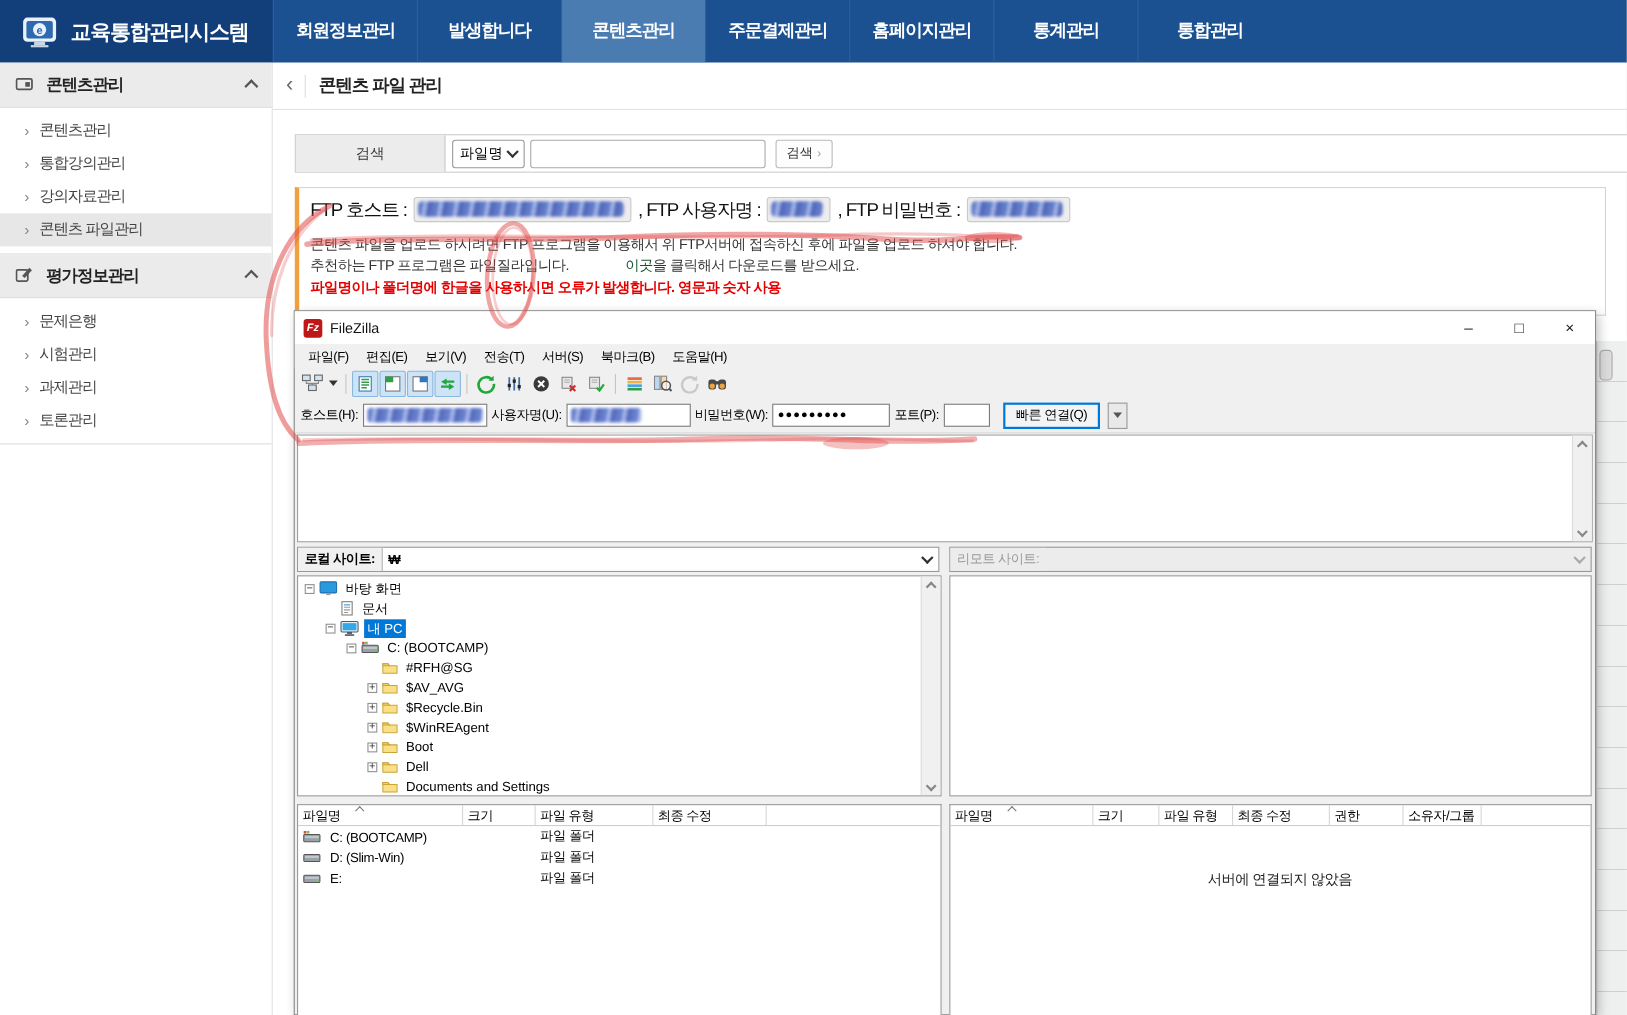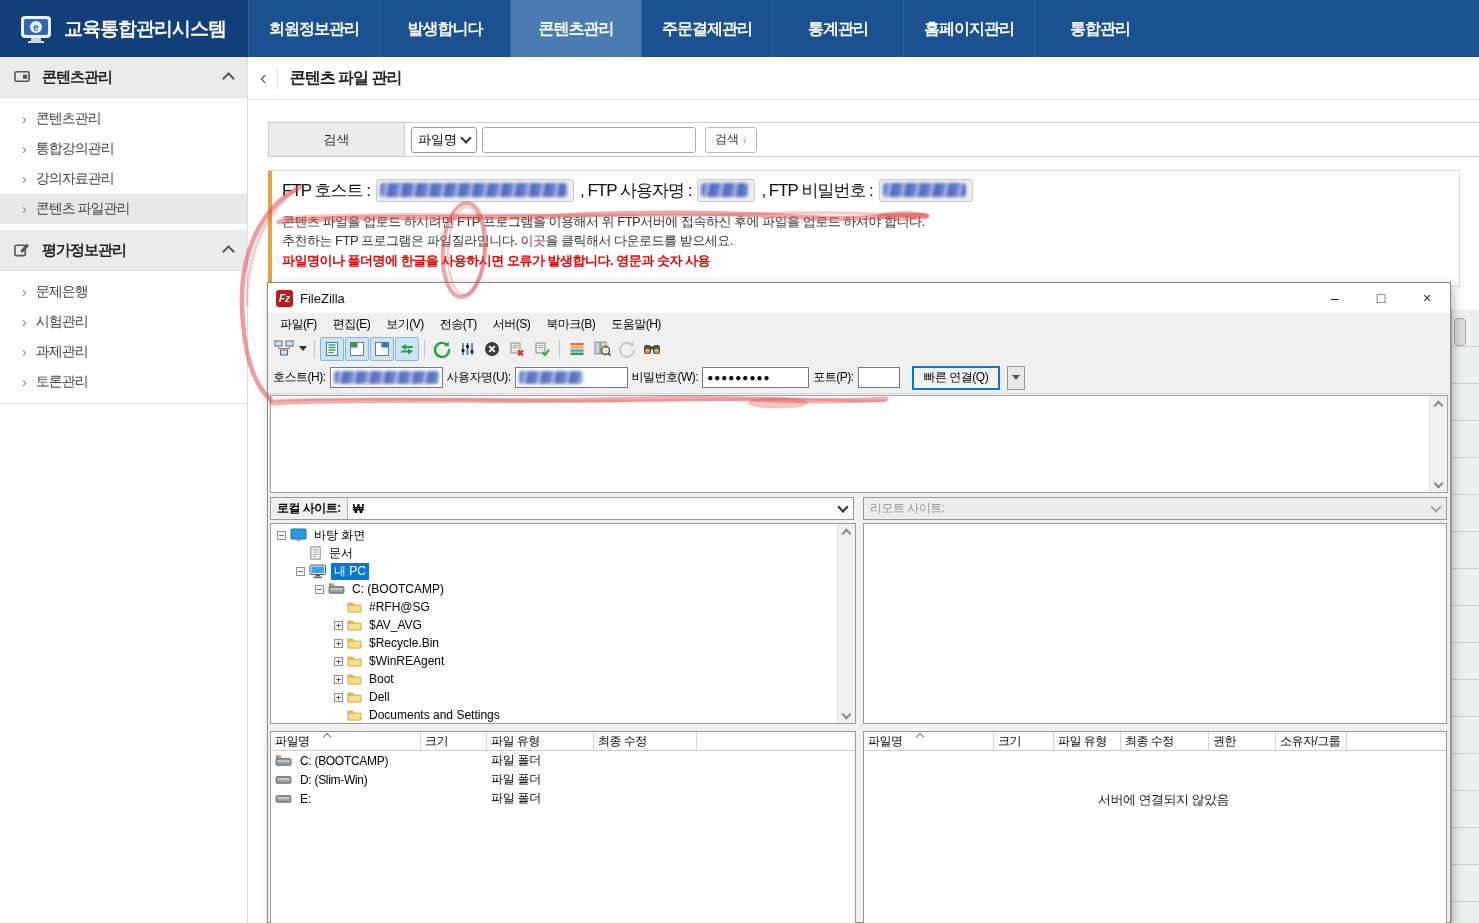--- a/index.html
+++ b/index.html
@@ -46,21 +46,21 @@
   .search-button .gt{color:#999;font-size:11px;}
 
   .ftp-info{position:absolute;left:20px;top:70px;width:1192px;height:117px;border:1px solid #d5d5d5;border-left:4px solid #f0a13e;
             box-sizing:border-box;padding:8px 10px 0 10px;background:#fff;}
   .ftp-line1{font-size:17px;color:#111;display:flex;align-items:center;white-space:nowrap;letter-spacing:-1px;}
   .censor{position:relative;display:inline-block;height:21px;border:1px solid #c9c9c9;border-radius:3px;background:#ededed;margin:0 6px;vertical-align:middle;}
   .censor .scrib{position:absolute;left:3px;right:6px;top:3px;bottom:4px;border-radius:4px;opacity:.8;filter:blur(1.6px);
      background:repeating-linear-gradient(100deg,#3f5fc0 0 5px,#8ba0e2 5px 9px,#2f4cb0 9px 14px);}
   .c-host{width:196px;} .c-user{width:56px;} .c-pass{width:92px;}
   .ftp-body{margin-top:10px;font-size:13px;color:#333;line-height:19px;letter-spacing:-0.5px;}
-  .ftp-link{color:#701a75;cursor:pointer;}
+  .ftp-link{color:#14532d;cursor:pointer;margin-left:48px;}
   .ftp-warning{margin-top:1px;font-size:13px;font-weight:bold;color:#e60000;letter-spacing:-0.5px;}
 
   
   .right-strip{position:absolute;left:1451px;top:310px;width:28px;bottom:0;background:#eef0f0;border-left:1px solid #c4c4c4;
      background-image:repeating-linear-gradient(to bottom,transparent 0 36px,#cfcfcf 36px 37px);}
   .strip-knob{position:absolute;left:2px;top:8px;width:10px;height:26px;border:1px solid #aaa;border-radius:4px;background:#dcdcdc;}
 
   
   .fz-window{position:absolute;left:267px;top:282px;width:1184px;height:641px;background:#f0f0f0;border:1px solid #8a8a8a;
              box-sizing:border-box;box-shadow:3px 3px 10px rgba(0,0,0,.25);font-size:12px;color:#000;}
@@ -144,22 +144,22 @@
             <rect x="10" y="27" width="16" height="2" fill="#c8d6e8"></rect>
           </svg>
       </span>
       <span class="logo-text">교육통합관리시스템</span>
     </div>
     <nav class="nav-items" id="topnav-items">
         <div class="nav-item">회원정보관리</div>
         <div class="nav-item">발생합니다</div>
         <div class="nav-item active">콘텐츠관리</div>
         <div class="nav-item">주문결제관리</div>
+        <div class="nav-item">홈페이지관리</div>
         <div class="nav-item">통계관리</div>
-        <div class="nav-item">홈페이지관리</div>
         <div class="nav-item">통합관리</div>
       </nav>
   </header>
 
   <aside class="sidebar">
     <div class="sb-inner" id="sidebar-inner">
         <div class="sb-header">
           <span class="sb-ico">
             <svg viewBox="0 0 18 16" width="17" height="15">
               <rect x="1" y="3" width="15" height="10" rx="1.5" fill="none" stroke="#555" stroke-width="1.7"></rect>

